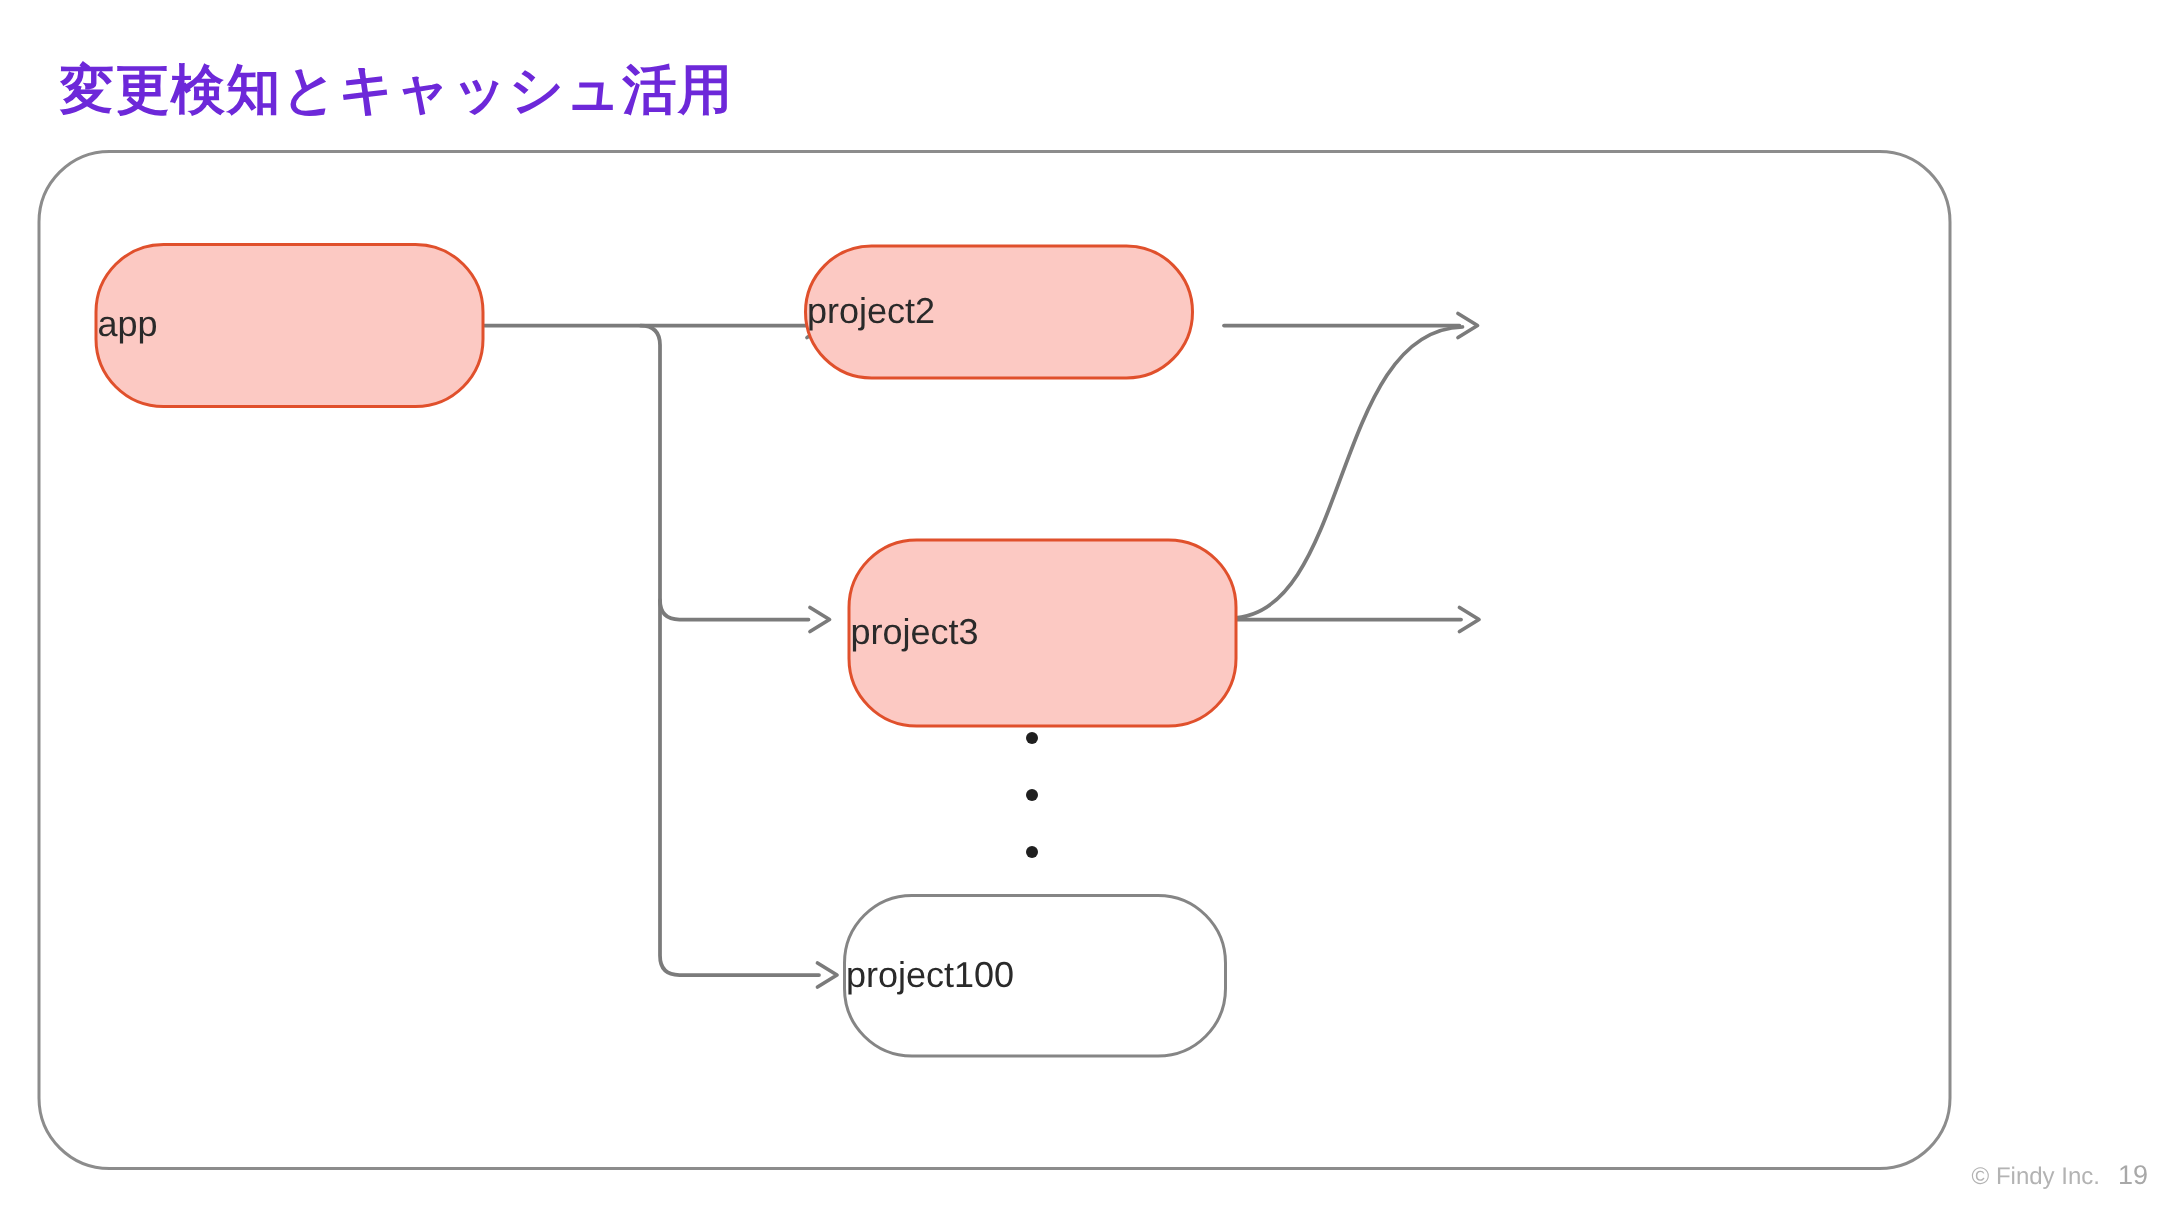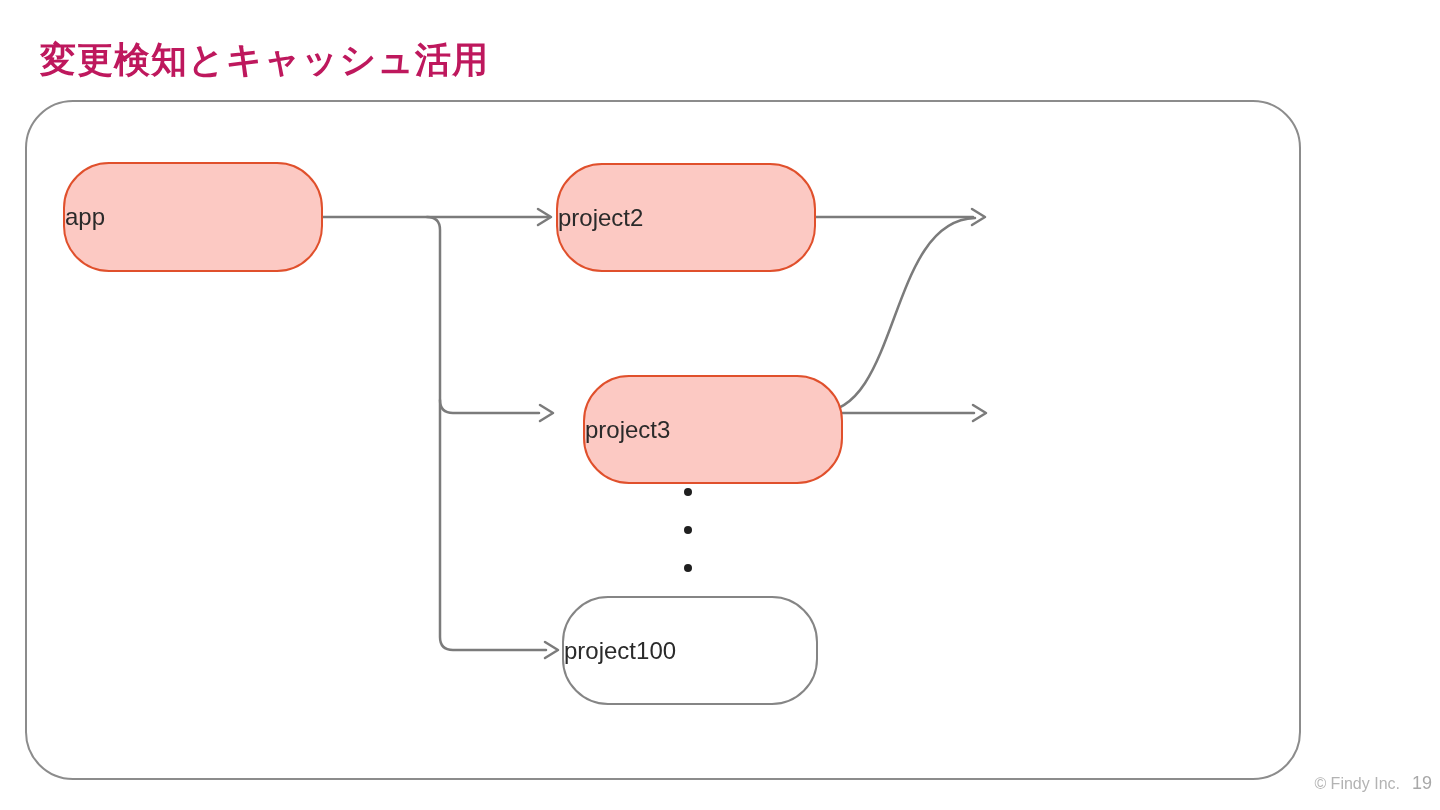--- a/index.html
+++ b/index.html
@@ -5,21 +5,21 @@
   * { margin: 0; padding: 0; box-sizing: border-box; }
   html, body { background: #ffffff; }
   body {
     font-family: "Liberation Sans", "DejaVu Sans", sans-serif;
     width: 1440px; height: 810px; position: relative; overflow: hidden;
   }
   .canvas { position: absolute; inset: 0; width: 1440px; height: 810px; }
 
   .slide-title {
     position: absolute; left: 40px; top: 36px;
-    font-size: 36px; font-weight: 700; color: #be185d;
+    font-size: 36px; font-weight: 700; color: #6d28d9;
     letter-spacing: 1px;
   }
 
   .diagram-frame {
     position: absolute; left: 25px; top: 100px;
     width: 1276px; height: 680px;
     border: 2px solid #8c8c8c; border-radius: 48px;
     background: #ffffff;
   }
 
@@ -34,23 +34,23 @@
     position: absolute;
     display: flex; align-items: center; justify-content: flex-start;
     border-radius: 46px;
     font-size: 24px; color: #2a2a2a;
     background: #ffffff; border: 2px solid #858585;
   }
   .node.highlight {
     background: #fcc9c3; border: 2.5px solid #e0502c;
   }
   .node-app        { left: 63px;  top: 162px; width: 260px; height: 110px; }
-  .node-project2   { left: 556px; top: 163px; width: 260px; height: 109px; }
+  .node-project2   { left: 536px; top: 163px; width: 260px; height: 90px; }
   .node-ui         { left: 990px; top: 162px; width: 261px; height: 110px; }
-  .node-project3   { left: 583px; top: 359px; width: 260px; height: 109px; margin-top: 16px; }
+  .node-project3   { left: 565px; top: 359px; width: 260px; height: 126px; }
   .node-utils      { left: 992px; top: 360px; width: 258px; height: 107px; }
   .node-project100 { left: 562px; top: 596px; width: 256px; height: 109px; }
 
   .footer {
     position: absolute; right: 8px; bottom: 16px;
     color: #b3b3b3; font-size: 16px;
     display: flex; align-items: baseline; gap: 12px; text-align: center;
   }
   .footer .page-number { font-size: 18px; color: #a8a8a8; margin-top: 20px; }
 </style>

